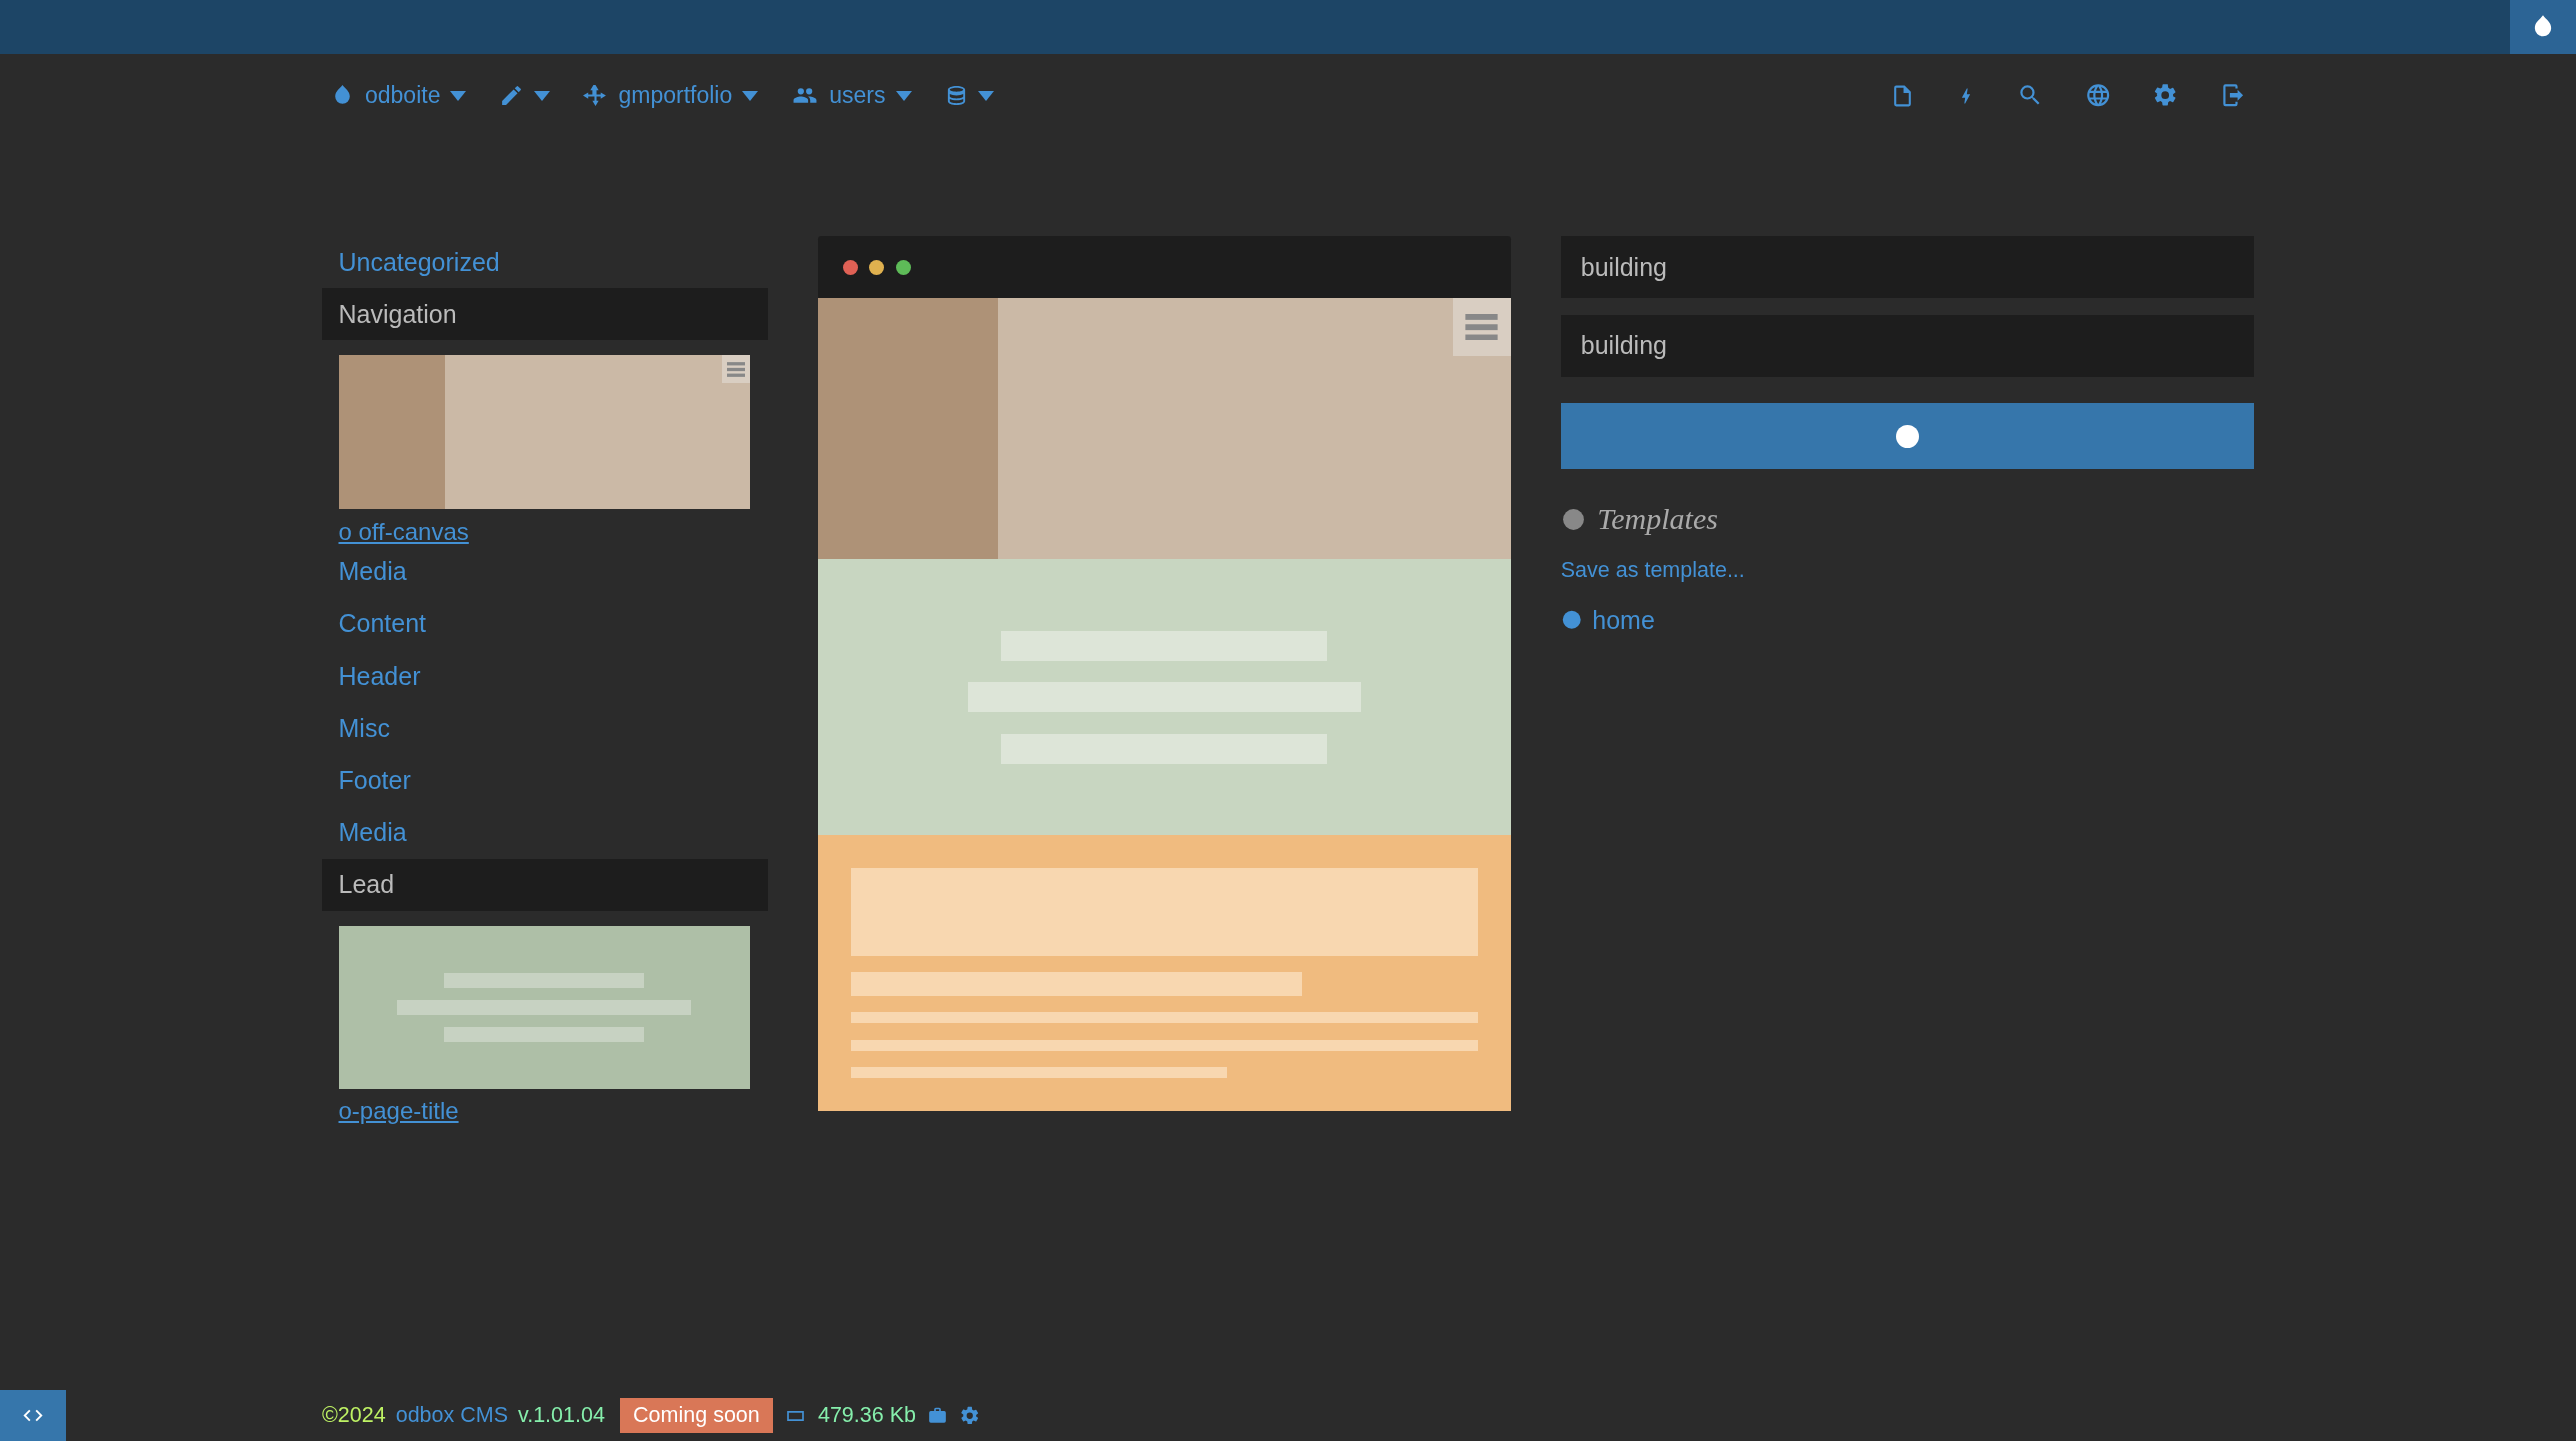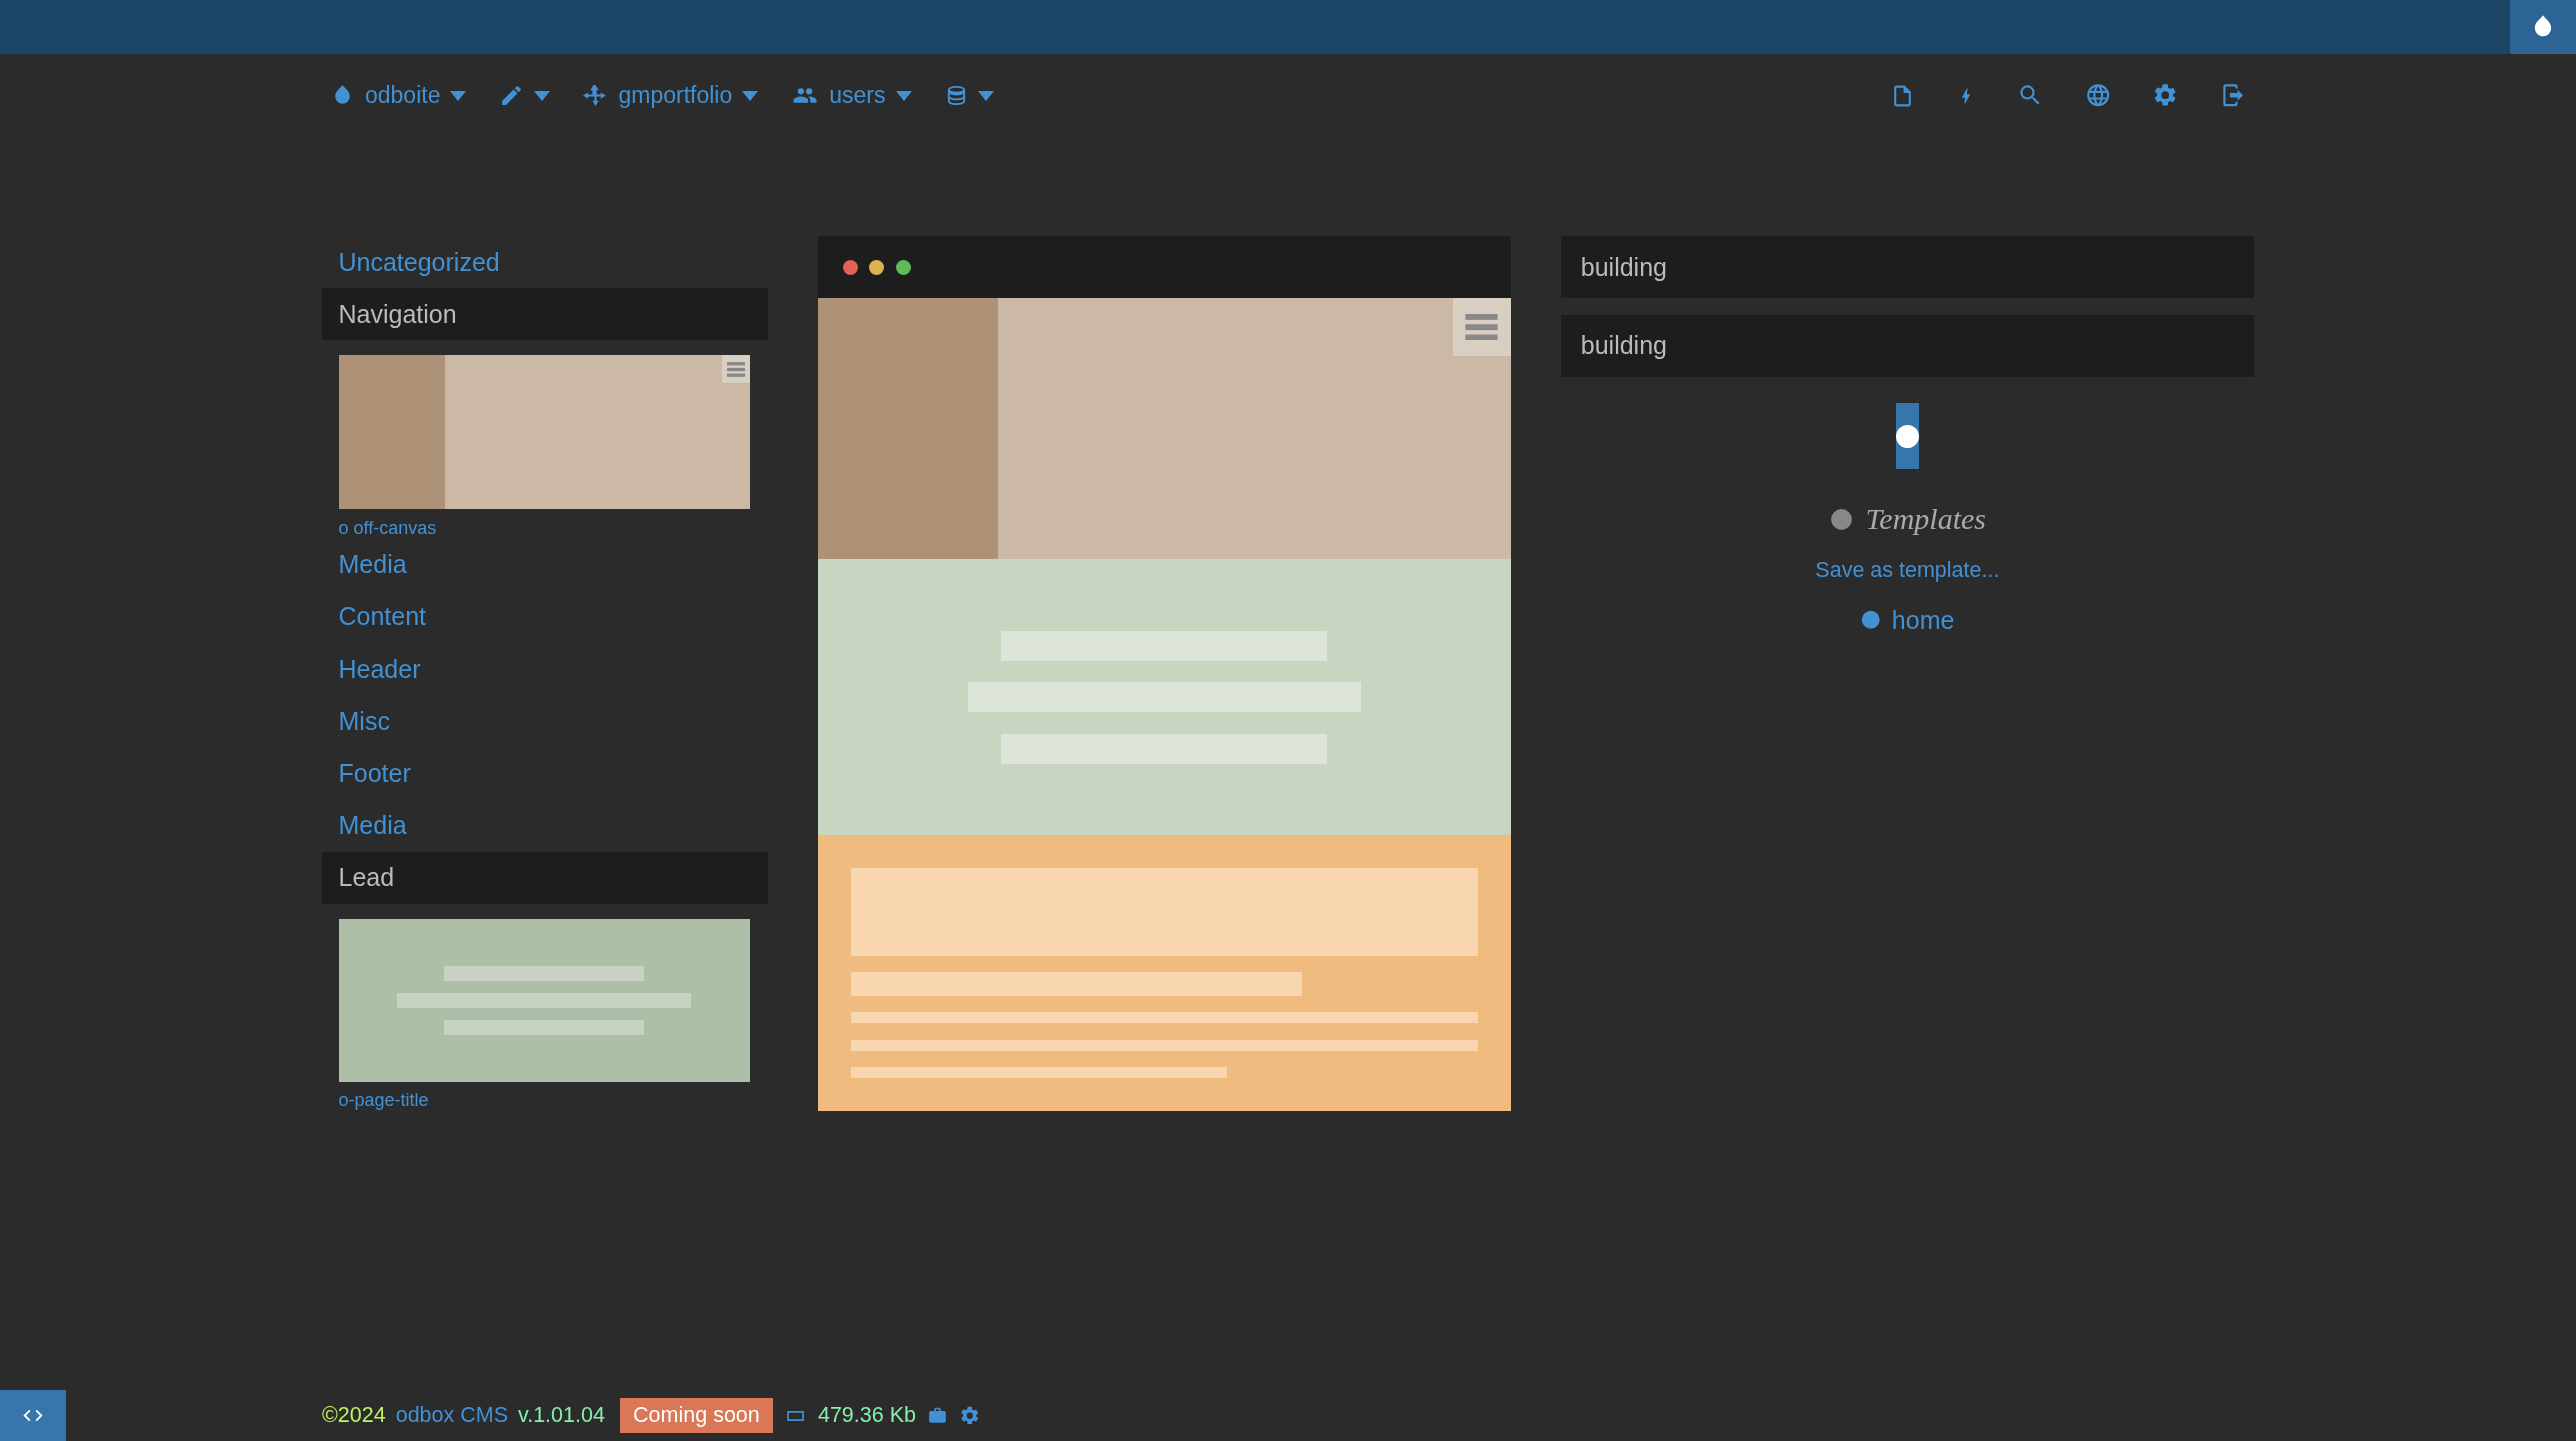--- a/index.html
+++ b/index.html
@@ -93,22 +93,23 @@
   top: 0;
   width: 28px;
   height: 28px;
   background: #d9cec2;
   display: flex;
   align-items: center;
   justify-content: center;
 }
 .thumb-label {
   color: #4391d5;
-  font-size: 18px;
+  font-size: 24px;
   margin-top: 8.3px;
+  text-decoration: underline;
 }
 .thumb-preview-lead {
   height: 163px;
   background: #aebfa7;
   display: flex;
   flex-direction: column;
   align-items: center;
   justify-content: center;
   gap: 11.6px;
   padding: 25px 33px;
@@ -179,21 +180,20 @@
 .section-content .big { height: 106px; background: #f8d7b0; }
 .section-content .med { width: 72%; height: 28px; background: #f8d7b0; }
 .section-content .line { height: 13.2px; background: #f8d7b0; }
 .section-content .line.short { width: 60%; }
 
 .right-panel {
   width: 694px;
   display: flex;
   flex-direction: column;
   gap: 16.5px;
-  align-items: center;
 }
 .input-box {
   background: #1d1d1d;
   color: #bbb;
   padding: 16.5px 20px;
   font-size: 25px;
   border: none;
   width: 100%;
 }
 .blue-btn {

